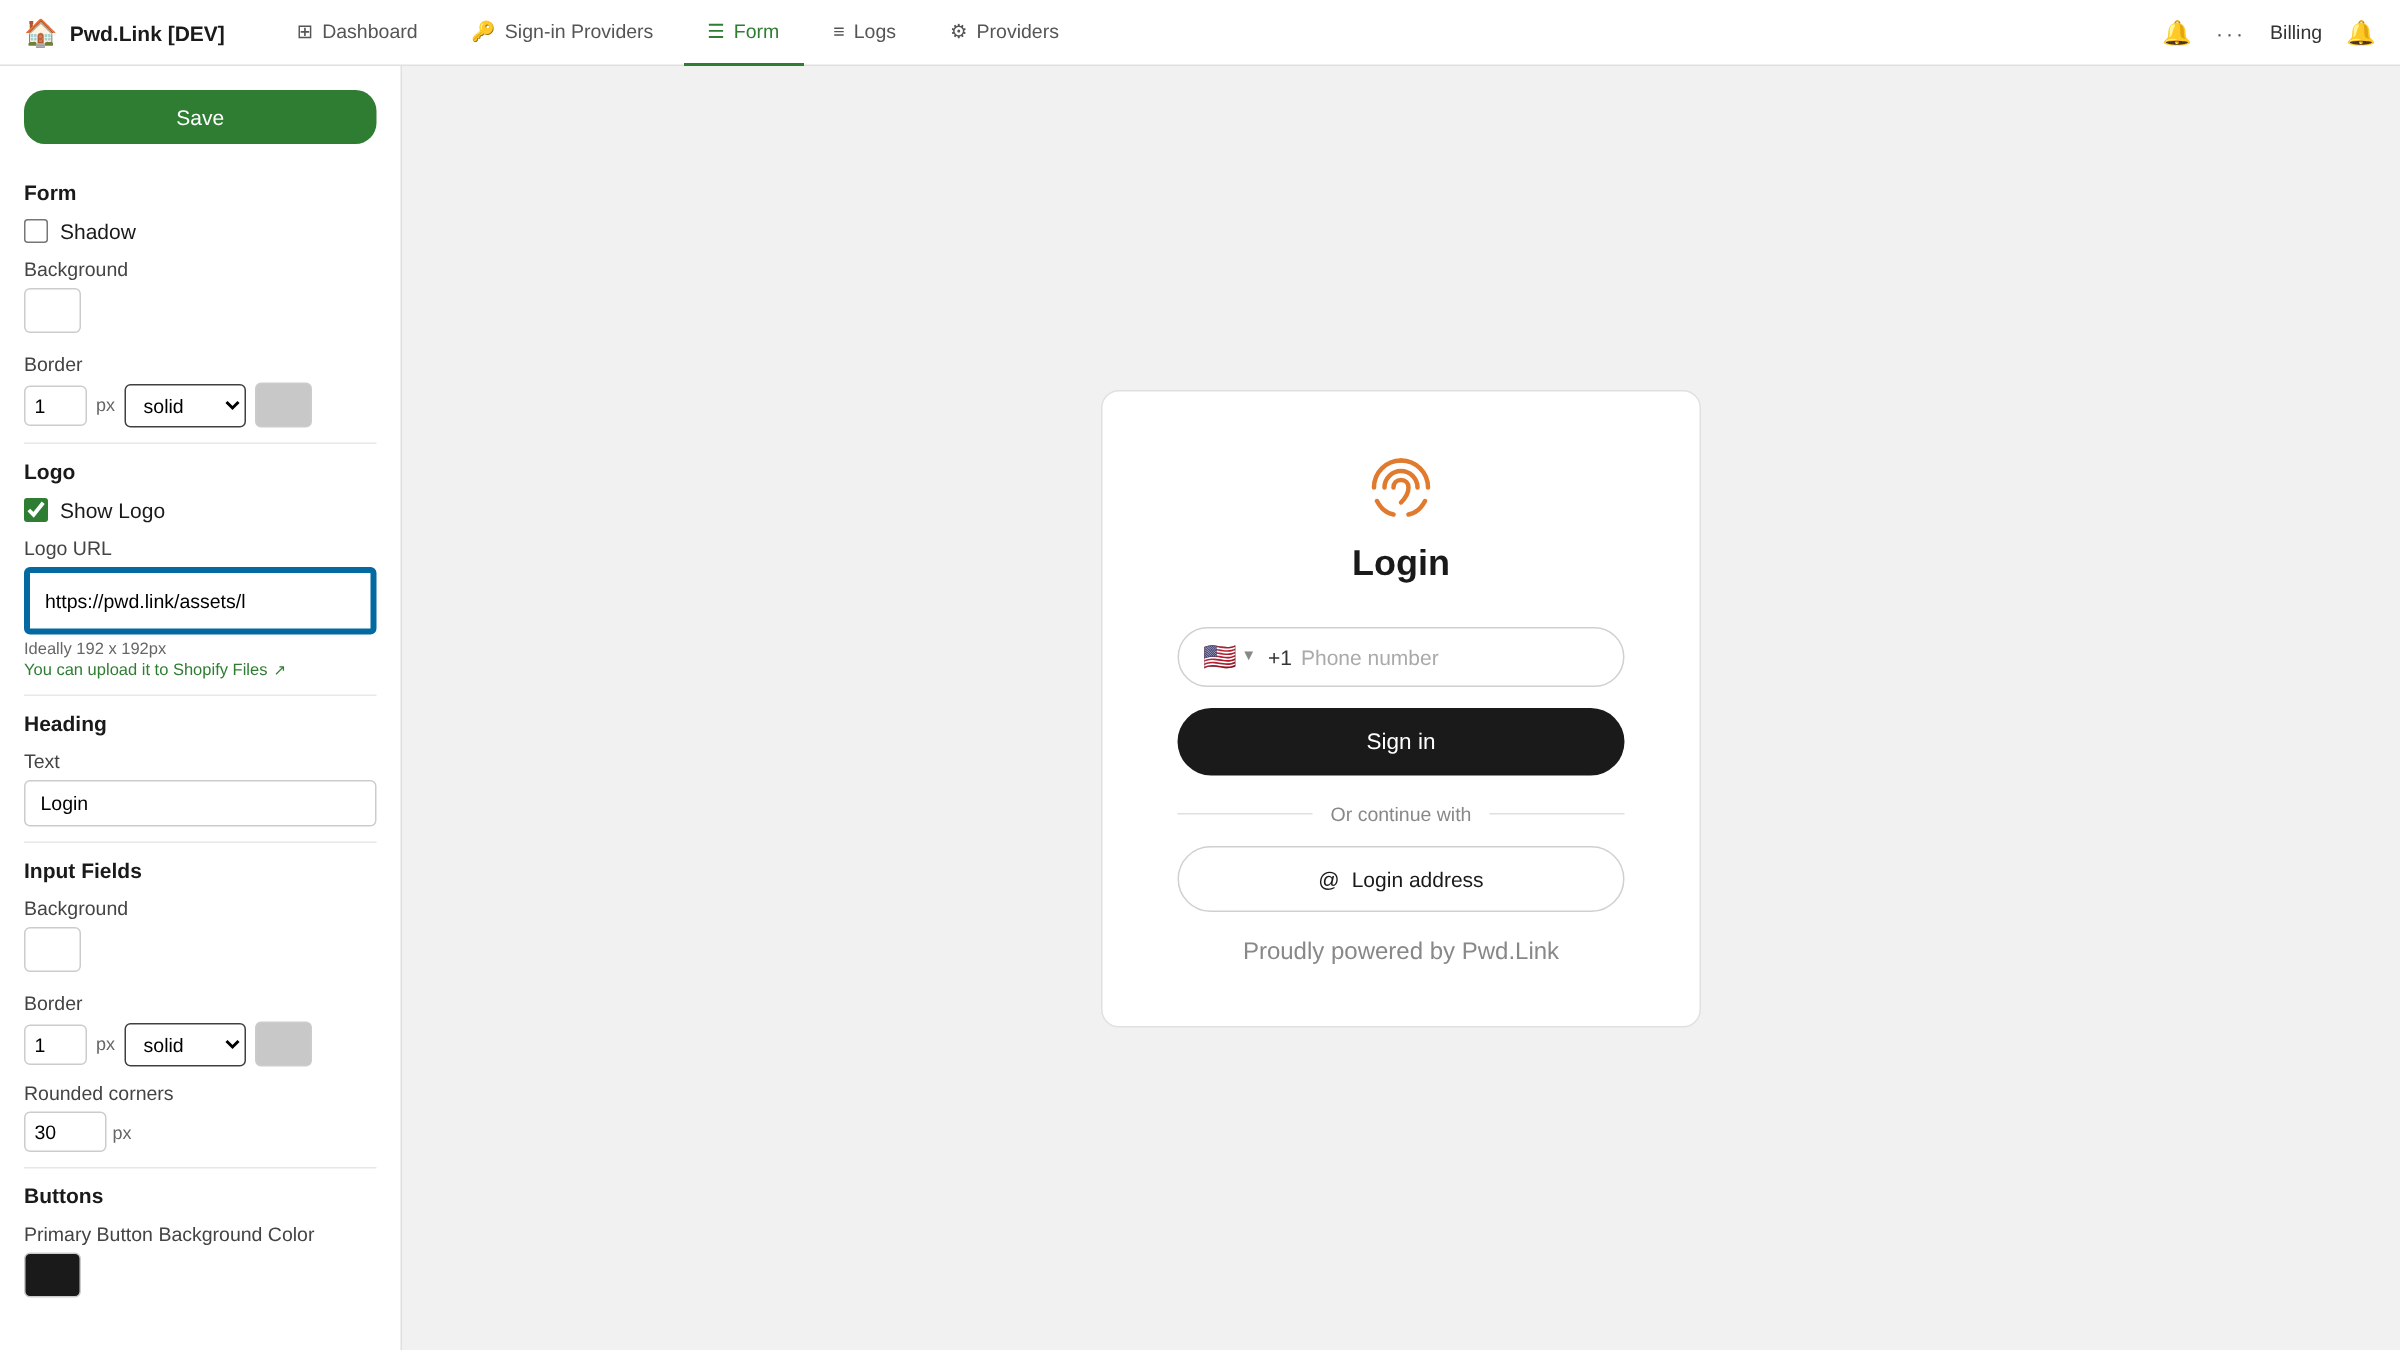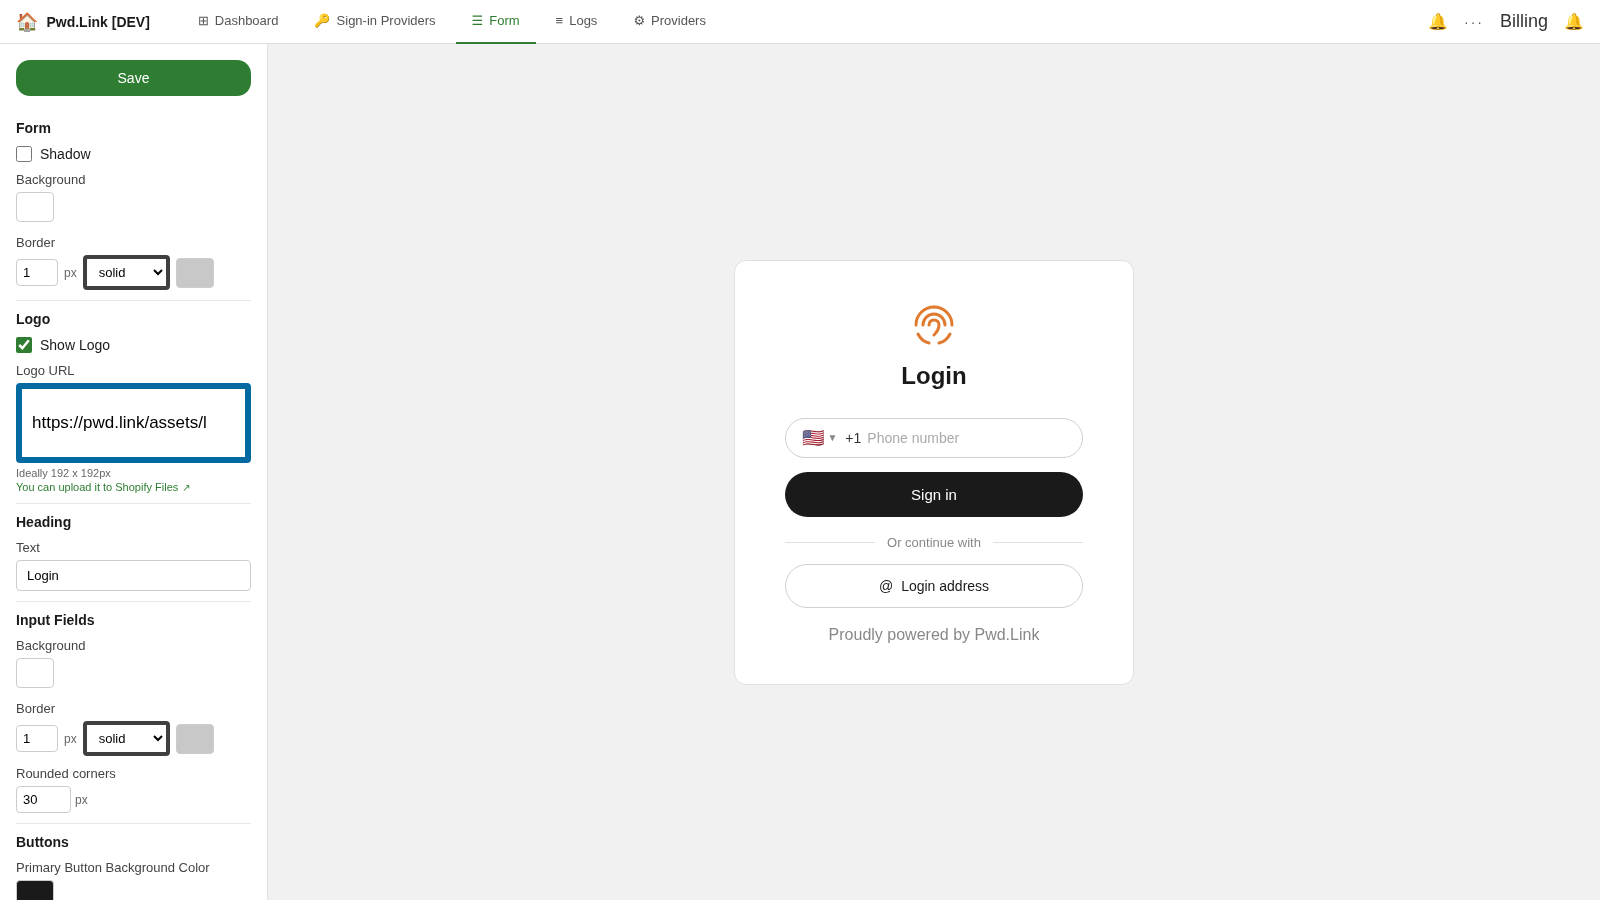--- a/index.html
+++ b/index.html
@@ -43,24 +43,24 @@
     .checkbox-row { display: flex; align-items: center; gap: 8px; margin-bottom: 4px; }
     .checkbox-row input[type="checkbox"] { width: 16px; height: 16px; accent-color: #2e7d32; }
 
     .color-swatch {
       width: 38px; height: 30px; border: 1px solid #ccc; border-radius: 4px; background: #fff; cursor: pointer; display: inline-block;
     }
 
     .border-row { display: flex; align-items: center; gap: 6px; }
     .border-num { width: 42px; border: 1px solid #ccc; border-radius: 4px; padding: 5px 6px; font-size: 13px; }
     .border-unit { font-size: 12px; color: #666; }
-    .border-select { border: 4px solid #404040; border-radius: 4px; padding: 5px 8px; font-size: 13px; background: #fff; cursor: pointer; }
+    .border-select { border: 1px solid #404040; border-radius: 4px; padding: 5px 8px; font-size: 13px; background: #fff; cursor: pointer; }
     .color-swatch-gray { width: 38px; height: 30px; border: 1px solid #ccc; border-radius: 4px; background: #c8c8c8; cursor: pointer; display: inline-block; }
 
-    .url-input { width: 100%; border: 6px solid #0369a1; border-radius: 4px; padding: 24px 10px; font-size: 17px; }
+    .url-input { width: 100%; border: 4px solid #0369a1; border-radius: 4px; padding: 11px 10px; font-size: 13px; }
     .hint-text { font-size: 11px; color: #666; margin-top: 4px; }
     .link-text { font-size: 11px; color: #2e7d32; cursor: pointer; }
 
     .text-input { width: 100%; border: 1px solid #ccc; border-radius: 4px; padding: 7px 10px; font-size: 13px; }
     .number-input { width: 55px; border: 1px solid #ccc; border-radius: 4px; padding: 5px 6px; font-size: 13px; }
     .inline-unit { font-size: 12px; color: #666; margin-left: 4px; }
 
     
     .main-content {
       flex: 1; display: flex; align-items: center; justify-content: center; background: #f1f1f1; padding: 20px;
@@ -132,21 +132,21 @@
       <span>Logs</span>
     </div>
     <div class="nav-tab">
       <span>⚙</span>
       <span>Providers</span>
     </div>
   </nav>
   <div class="topbar-right">
   <span style="font-size:16px; cursor:pointer; color:#555;">🔔</span>
   <span style="font-size:14px; cursor:pointer; color:#555; letter-spacing:2px;">···</span>
-  <span style="font-size:18px; cursor:pointer; color:#333;">Billing</span>
+  <span style="font-size:13px; cursor:pointer; color:#333;">Billing</span>
   <span style="font-size:16px; cursor:pointer; color:#555;">🔔</span>
 </div>
 </div>
 
 <div class="layout">
 
   <div class="sidebar">
     <button class="save-btn">Save</button>
 
     

